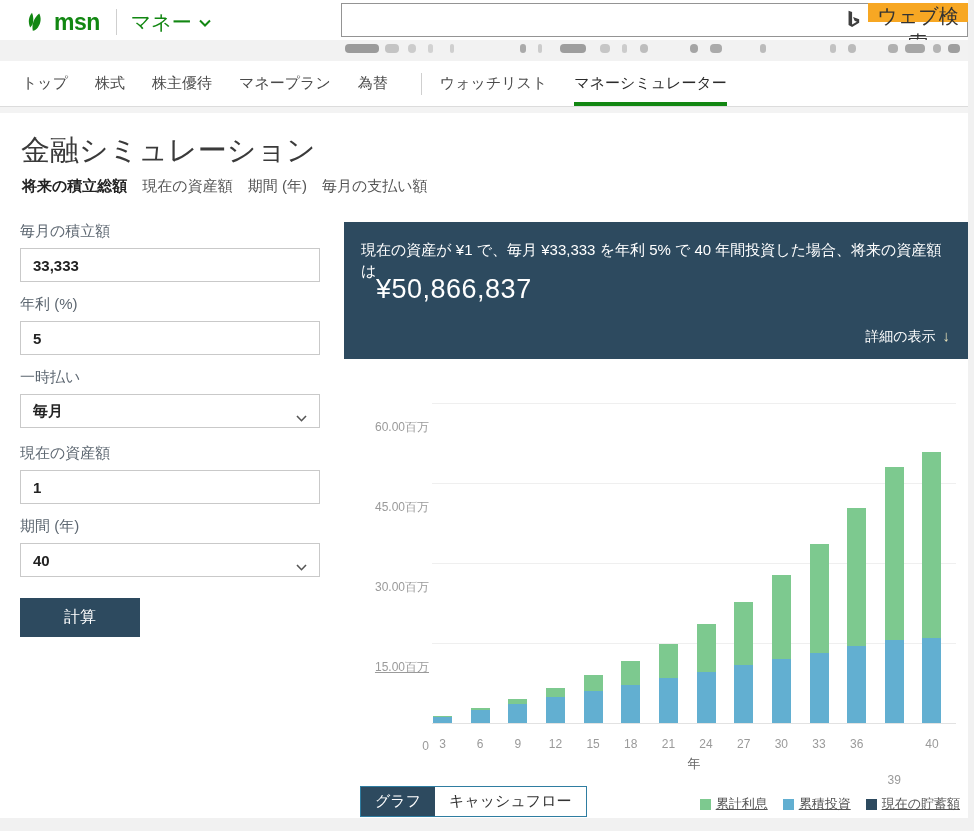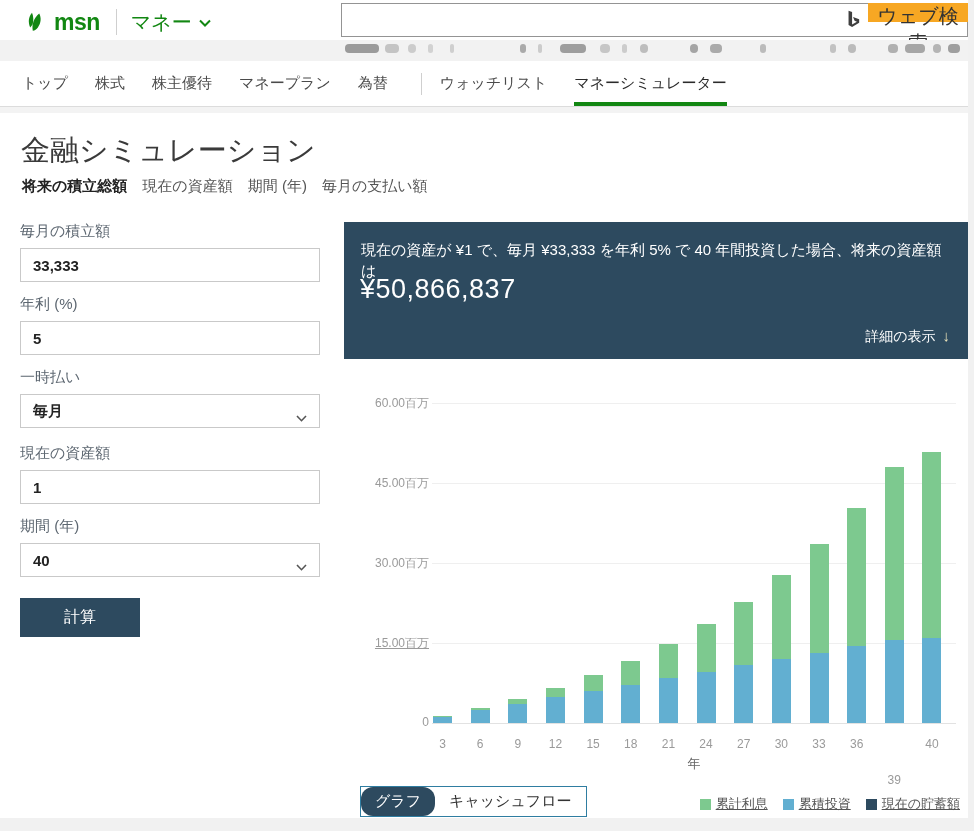--- a/index.html
+++ b/index.html
@@ -40,37 +40,37 @@
   .field { position:absolute; left:20px; width:300px; }
   .field-label { font-size:15px; color:#5d6771; margin-bottom:7px; }
   .field-box { position:relative; width:300px; height:34px; border:1px solid #c9c9c9; background:#fff; display:flex; align-items:center; padding:0 12px; font-size:15px; font-weight:600; color:#222; cursor:text; }
   .field-box.select { cursor:pointer; }
   .field-box .chev { position:absolute; right:12px; top:13px; }
   #calc-button { position:absolute; left:20px; top:598px; width:120px; height:39px; background:#2d4a5f; color:#fff; border:none; font-size:16px; font-family:inherit; cursor:pointer; }
 
   
   #result-box { position:absolute; left:344px; top:222px; width:624px; height:137px; background:#2d4a5f; color:#fff; }
   #result-summary { position:absolute; left:17px; top:17px; right:20px; font-size:15px; line-height:1.4; }
-  #result-amount { position:absolute; left:16px; top:52px; font-size:27px; font-weight:400; letter-spacing:0.5px; }
+  #result-amount { position:absolute; left:32px; top:52px; font-size:27px; font-weight:400; letter-spacing:0.5px; }
   #details-link { position:absolute; right:18px; bottom:13px; font-size:14px; cursor:pointer; }
   #details-arrow { color:#e9e2ba; margin-left:7px; font-size:15px; }
 
   
   #chart { position:absolute; left:344px; top:365px; width:624px; height:415px; background:#fff; }
   .gridline { position:absolute; height:1px; background:#efefef; }
   .gridline.zero { background:#e2e2e2; }
-  .ytick { position:absolute; left:0; width:85px; text-align:right; font-size:12px; color:#9a9a9a; }
+  .ytick { position:absolute; left:0; width:85px; text-align:right; font-size:12px; color:#9a9a9a;margin-top:24px; }
   .bar-seg { position:absolute; }
   .xtick { position:absolute; width:38px; text-align:center; font-size:12px; color:#9a9a9a; }
   #x-axis-label { position:absolute; font-size:13px; color:#666; text-align:center; }
 
   
   #chart-tabs { position:absolute; left:360px; top:786px; height:31px; display:flex; border:1px solid #2f7da1; }
   .chart-tab { height:100%; display:flex; align-items:center; justify-content:center; padding:0 14px; font-size:15px; color:#333; background:#fff; cursor:pointer; }
-  .chart-tab.active { background:#2d4a5f; color:#fff;border-radius:12px; }
+  .chart-tab.active { background:#2d4a5f; color:#fff; }
   #legend { position:absolute; right:14px; top:795px; display:flex; gap:15px; align-items:center; }
   .legend-item { display:flex; align-items:center; gap:5px; font-size:13px; color:#555;text-decoration:underline; }
   .legend-swatch { width:11px; height:11px; }
 
   #bottom-band { position:absolute; left:0; top:818px; width:968px; height:13px; background:#f1f1f1; }
   #right-strip { position:absolute; left:968px; top:0; width:6px; height:831px; background:#f1f1f1; }
 </style>
 </head>
 <body>
 

